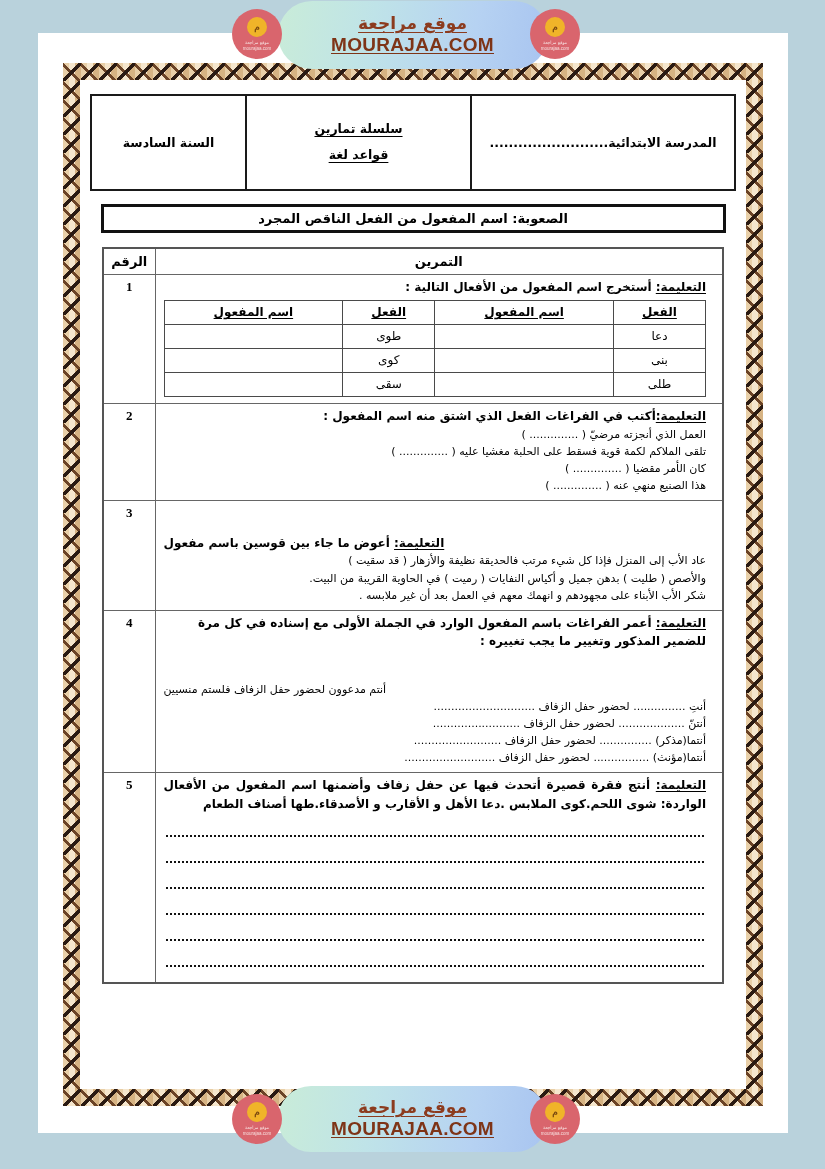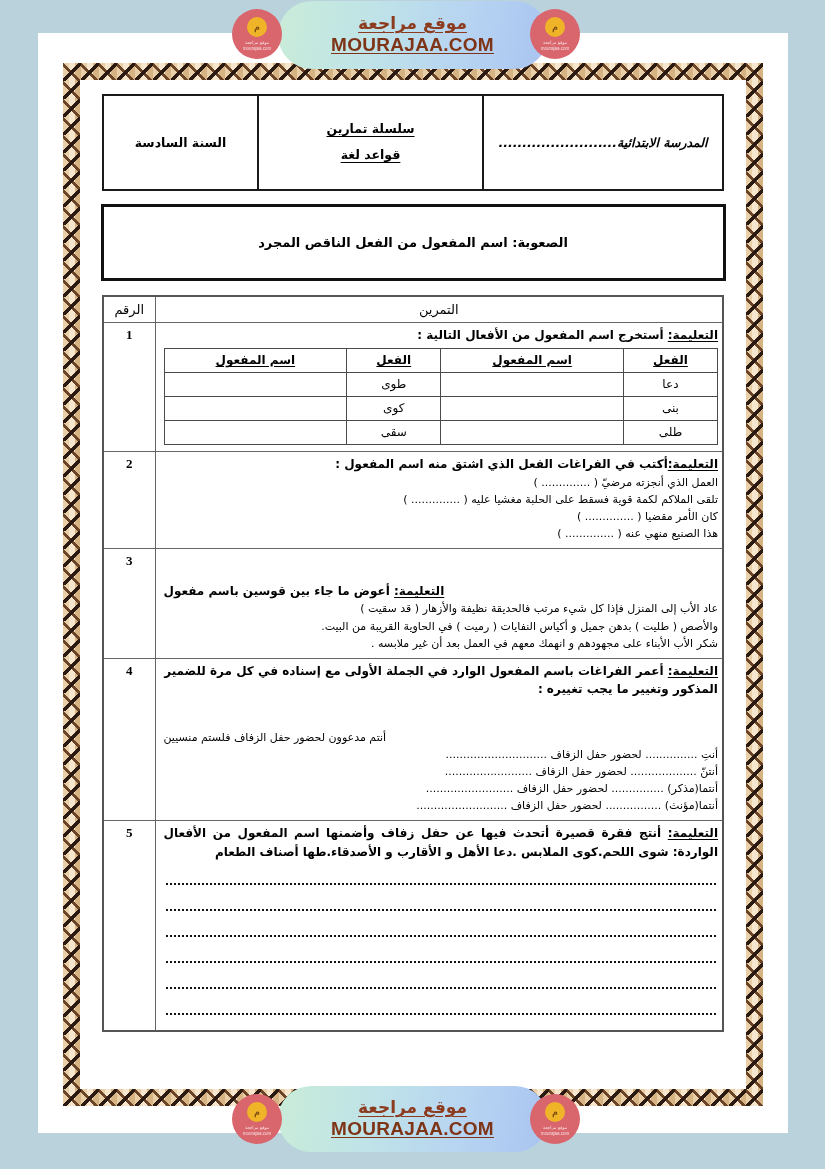--- a/index.html
+++ b/index.html
@@ -71,31 +71,31 @@
   table.hdr td {
     border: 2px solid #1a1a1a;
     padding: 20px 8px;
     vertical-align: middle;
     height: 84px;
     font-size: 12.5px;
     font-weight: bold;
     text-align: center;
     direction: rtl;
   }
-  td.hdr-school { width: 240px; text-align: center; font-style: italic; }
+  td.hdr-school { width: 264px; text-align: center; }
   td.hdr-mid    { width: 225px; line-height: 2.1; }
   td.hdr-year   { width: 155px; margin-left: 34px; }
   .underlined { text-decoration: underline; text-underline-offset: 3px; }
 
   
   .difficulty {
     width: 625px;
     margin: 13px auto 0 auto;
     border: 3px solid #111;
-    padding: 28px 14px;
+    padding: 4px 14px;
     font-size: 13px;
     font-weight: bold;
     text-align: center;
     direction: rtl;
   }
 
   
   table.ex {
     width: 620px;
     margin: 14px auto 0 auto;
@@ -106,34 +106,34 @@
   table.ex > thead > tr > th,
   table.ex > tbody > tr > td {
     border: 1.5px solid #666;
     vertical-align: top;
   }
   th.col-num  { width: 52px;  }
   th.col-body { width: 568px; }
   table.ex thead th {
     background: #fff;
     font-size: 13px;
-    font-weight: normal;
+    font-weight: bold;
     padding: 5px 4px;
     text-align: center;
     direction: rtl;
   }
   td.num {
     text-align: center;
     font-size: 13px;
     font-weight: bold;
     padding-top: 4px;
     font-family: "Liberation Serif", serif;
   }
   td.body {
-    padding: 3px 4px 6px 8px;
+    padding: 3px 16px 6px 8px;
     direction: rtl;
     text-align: right;
     font-size: 12px;
     line-height: 1.55;
   }
   .instr { font-weight: bold; font-size: 12px; }
   .instr .lbl { text-decoration: underline; text-underline-offset: 2px; }
   .ln { display: block; font-size: 11px; }
   .ln-center { text-align: left; margin-top: 30px; }
   .ln-justify { text-align: justify; text-align-last: right; }

